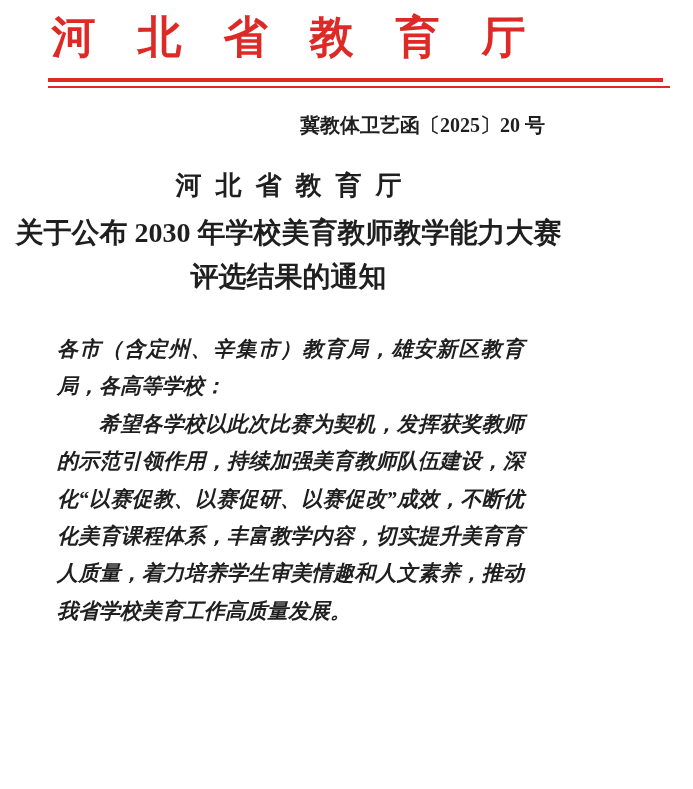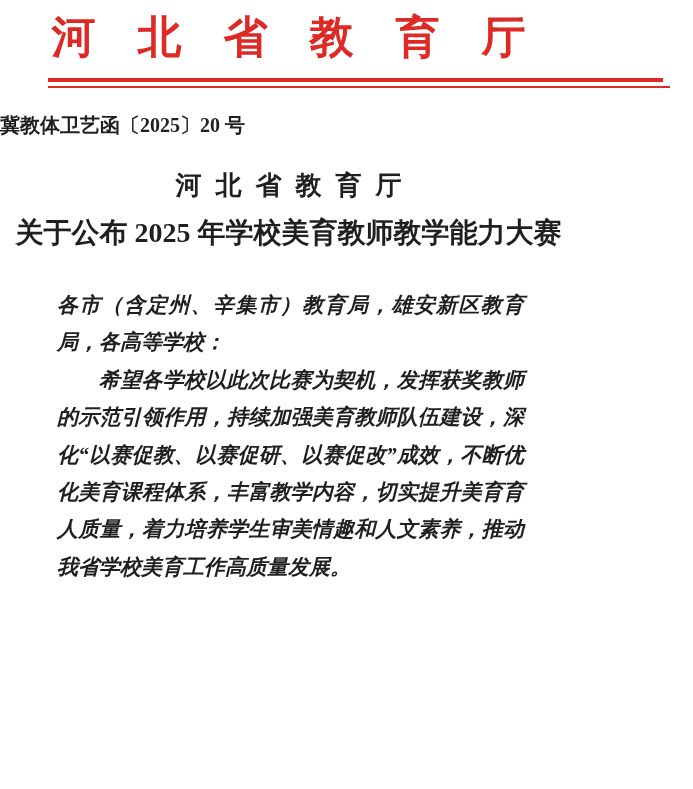--- a/index.html
+++ b/index.html
@@ -53,21 +53,21 @@
     height: 2px;
     width: 622px;
     margin-top: 4px;
     background: var(--red);
   }
 
   
   .doc-no {
     margin-top: 26px;
     padding-right: 32px;
-    text-align: left;
+    text-align: right;
     font-size: 20px;
     font-weight: bold;
     line-height: 22px;
     white-space: nowrap;
   }
 
   
   .title {
     margin-top: 36px;
     text-align: center;
@@ -124,21 +124,22 @@
     <div class="rule-thick"></div>
     <div class="rule-thin"></div>
   </div>
 
   <div class="doc-no">冀教体卫艺函〔2025〕20 号</div>
 
   <div class="title">
     <div class="title-org">
       <span class="title-org-text">河北省教育厅</span>
     </div>
-    <div class="title-main">关于公布 2025 年学校美育教师教学能力大赛</div>
+    <div class="title-main">关于公布 2030 年学校美育教师教学能力大赛</div>
+    <div class="title-sub">评选结果的通知</div>
   </div>
 
   <div class="doc-body">
     <p class="salutation">各市（含定州、辛集市）教育局，雄安新区教育局，各高等学校：</p>
     <p class="para">希望各学校以此次比赛为契机，发挥获奖教师的示范引领作用，持续加强美育教师队伍建设，深化“以赛促教、以赛促研、以赛促改”成效，不断优化美育课程体系，丰富教学内容，切实提升美育育人质量，着力培养学生审美情趣和人文素养，推动我省学校美育工作高质量发展。</p>
   </div>
 
 </div>
 
 </body></html>

